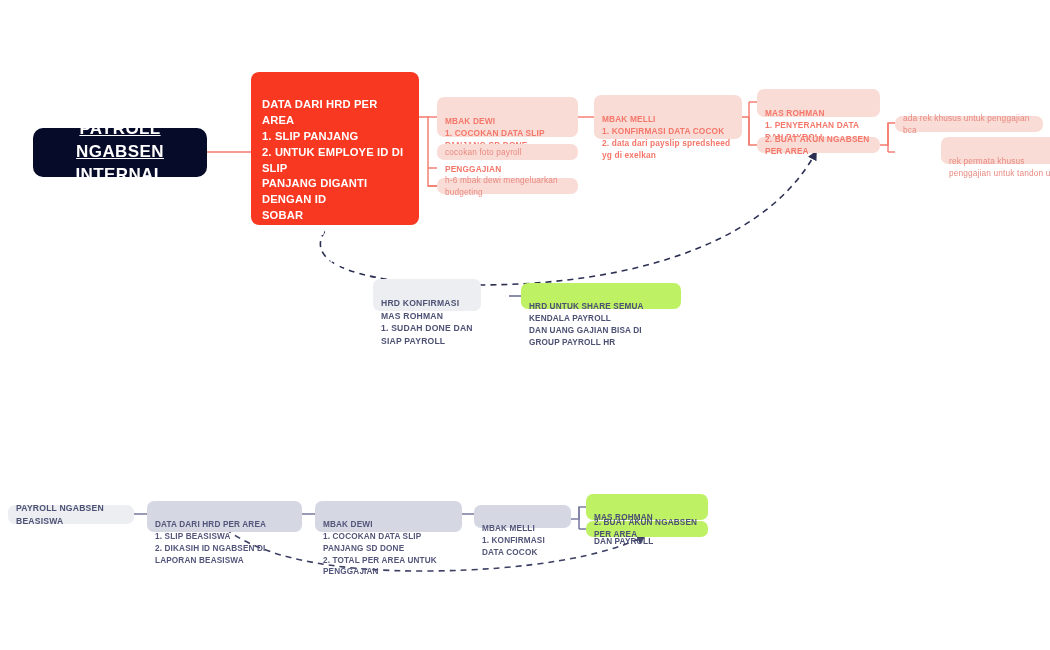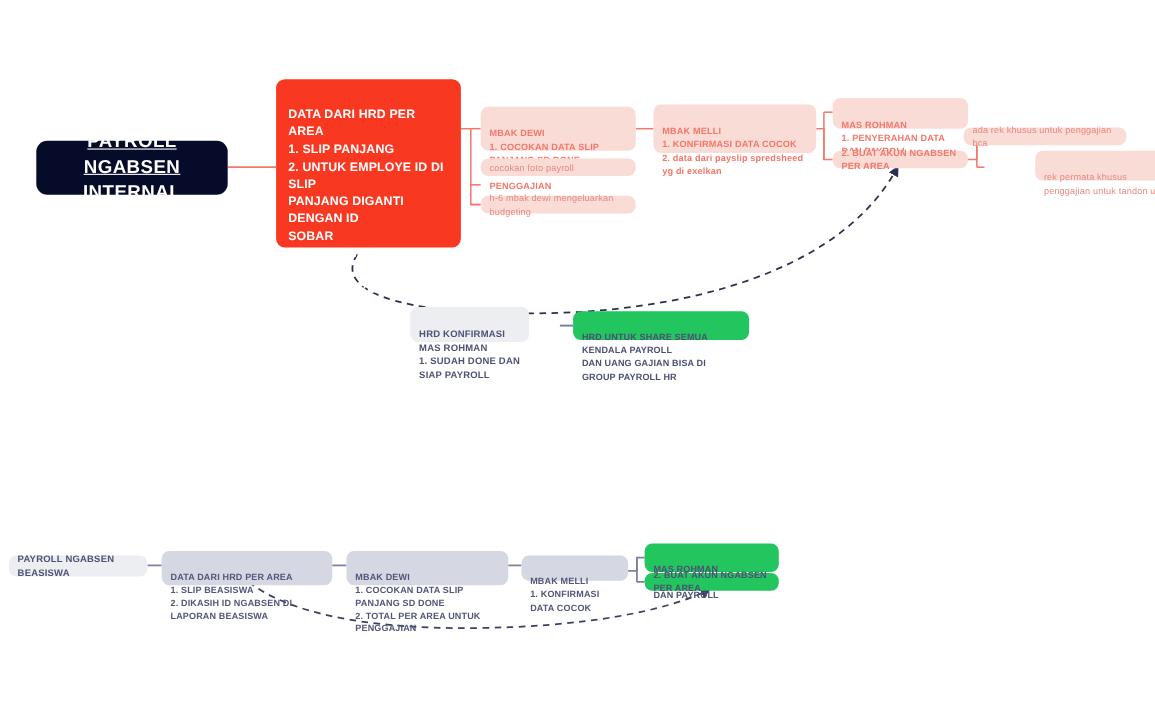--- a/index.html
+++ b/index.html
@@ -86,21 +86,21 @@
   }
   .node-gray-mid {
     background: #d5d7e3;
     color: #53567a;
     font-size: 8.2px;
     font-weight: 600;
     letter-spacing: 0.15px;
     line-height: 1.45;
   }
   .node-gray-dark {
-    background: #22c55e;
+    background: #bef264;
     color: #4c5073;
     font-size: 8.2px;
     font-weight: 600;
     letter-spacing: 0.15px;
     line-height: 1.45;
   }
   .node-center-v {
     display: flex;
     align-items: center;
   }
@@ -194,21 +194,21 @@
 
   <div class="node node-pink" style="left:757px; top:89px; width:123px; height:28px;">
     <span>MAS ROHMAN
 1. PENYERAHAN DATA DAN PAYROLL</span>
   </div>
 
   <div class="node node-pink node-center-v" style="left:757px; top:137px; width:123px; height:16px;">
     <span>2. BUAT AKUN NGABSEN PER AREA</span>
   </div>
 
-  <div class="node node-pink-soft node-center-v" style="left:876px; top:116px; width:148px; height:16px;">
+  <div class="node node-pink-soft node-center-v" style="left:895px; top:116px; width:148px; height:16px;">
     <span>ada rek khusus untuk penggajian bca</span>
   </div>
 
   <div class="node node-pink-soft" style="left:941px; top:137px; width:136px; height:27px;">
     <span>rek permata khusus penggajian untuk tandon uang</span>
   </div>
 
   <div class="node node-gray-light" style="left:373px; top:279px; width:108px; height:32px;">
     <span>HRD KONFIRMASI MAS ROHMAN
 1. SUDAH DONE DAN SIAP PAYROLL</span>

